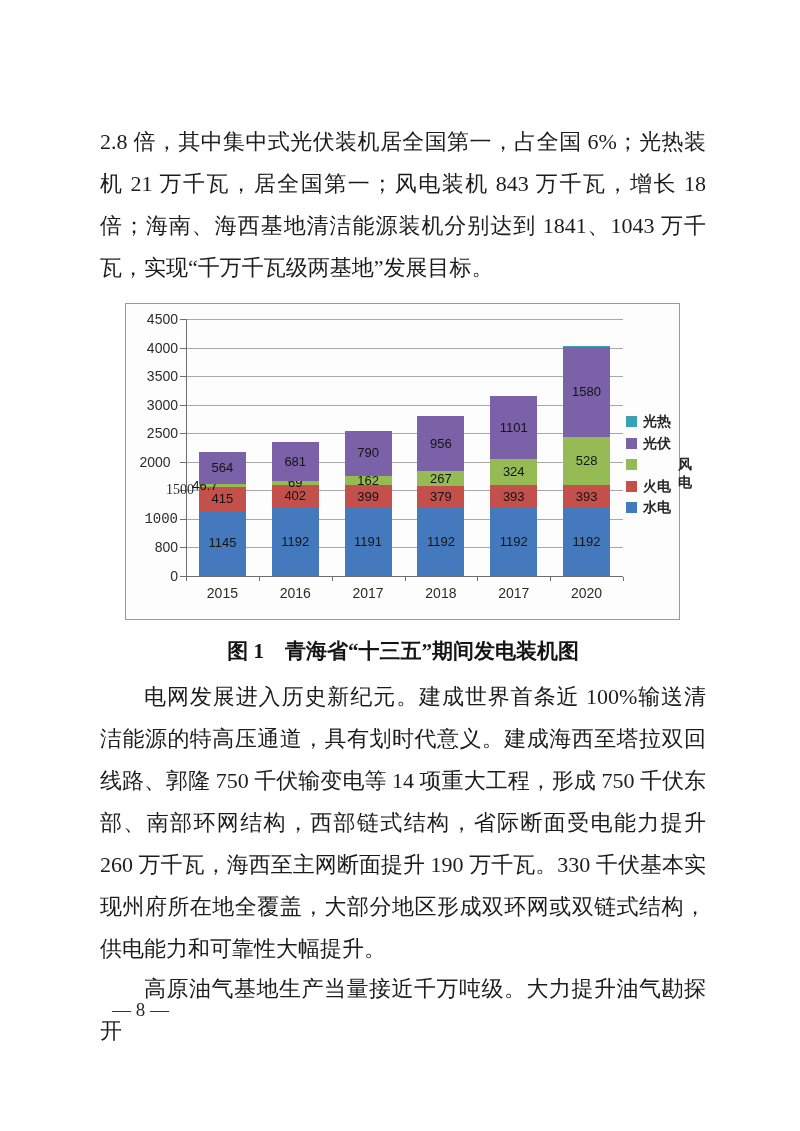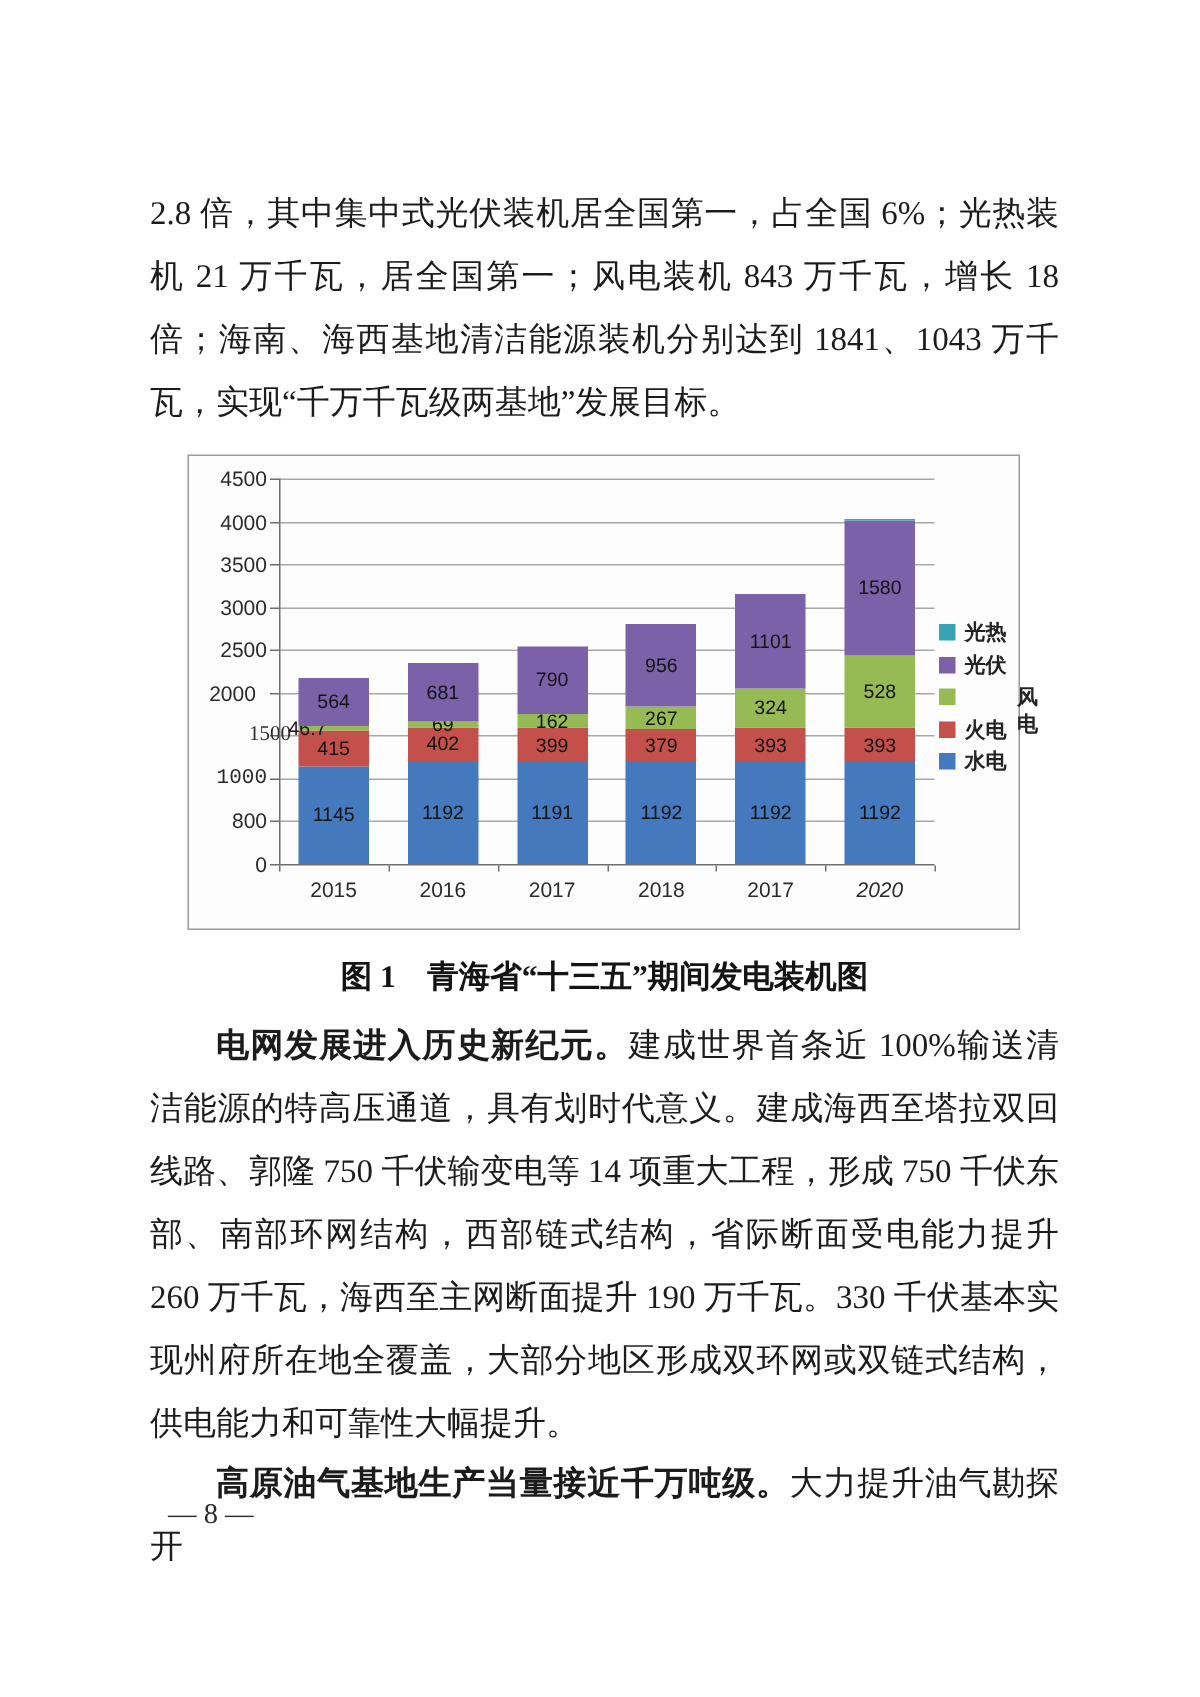--- a/index.html
+++ b/index.html
@@ -10,21 +10,21 @@
   }
   .abs { position:absolute; }
   .body-text {
     left:100px; width:606px; font-size:22px; line-height:42px;
     text-align:justify; text-justify:inter-ideograph; color:#1c1c1c;
   }
   .para1 { top:121px; }
   .para2 { top:676px; }
   .para3 { top:968px; }
   .indent { text-indent:44px; }
-  .lead { font-weight:bold; }
+  .lead { font-weight:normal; }
   .caption {
     top:630px; left:100px; width:606px; text-align:center;
     font-weight:bold; font-size:21px; line-height:42px; color:#141414;
   }
   .footer { top:999px; left:112px; font-size:19px; color:#2a2a2a; }
 
   
   .chart-figure {
     left:125px; top:303px; width:555px; height:317px;
     border:1px solid #9a9a9a; background:#fdfdfd;
@@ -125,21 +125,21 @@
       <div class="xlabel" style="left: 355.75px; top: 281px;">2017</div>
       <div class="seg" style="left: 364.25px; top: 203.924px; width: 47px; height: 68.0764px; background: rgb(68, 121, 190);"></div>
       <div class="seglabel" style="left: 355.75px; top: 229.962px;">1192</div>
       <div class="seg" style="left: 364.25px; top: 181.479px; width: 47px; height: 22.4447px; background: rgb(196, 80, 75);"></div>
       <div class="seglabel" style="left: 355.75px; top: 184.701px;">393</div>
       <div class="seg" style="left: 364.25px; top: 155.094px; width: 47px; height: 26.3853px; background: rgb(150, 187, 85);"></div>
       <div class="seglabel" style="left: 355.75px; top: 160.286px;">324</div>
       <div class="seg" style="left: 364.25px; top: 92.2142px; width: 47px; height: 62.8793px; background: rgb(122, 97, 168);"></div>
       <div class="seglabel" style="left: 355.75px; top: 115.654px;">1101</div>
       <div class="xtickmark" style="left: 424.167px; top: 273px;"></div>
-      <div class="xlabel" style="left: 428.583px; top: 281px; font-style: italic;">2020</div>
+      <div class="xlabel" style="left: 428.583px; top: 281px;">2020</div>
       <div class="seg" style="left: 437.083px; top: 203.924px; width: 47px; height: 68.0764px; background: rgb(68, 121, 190);"></div>
       <div class="seglabel" style="left: 428.583px; top: 229.962px;">1192</div>
       <div class="seg" style="left: 437.083px; top: 181.479px; width: 47px; height: 22.4447px; background: rgb(196, 80, 75);"></div>
       <div class="seglabel" style="left: 428.583px; top: 184.701px;">393</div>
       <div class="seg" style="left: 437.083px; top: 133.334px; width: 47px; height: 48.1447px; background: rgb(150, 187, 85);"></div>
       <div class="seglabel" style="left: 428.583px; top: 149.407px;">528</div>
       <div class="seg" style="left: 437.083px; top: 43.0987px; width: 47px; height: 90.2356px; background: rgb(122, 97, 168);"></div>
       <div class="seglabel" style="left: 428.583px; top: 80.2164px;">1580</div>
       <div class="seg" style="left: 437.083px; top: 41.8993px; width: 47px; height: 1.19933px; background: rgb(56, 163, 180);"></div>
       <div class="xtickmark" style="left: 497px; top: 273px;"></div>

